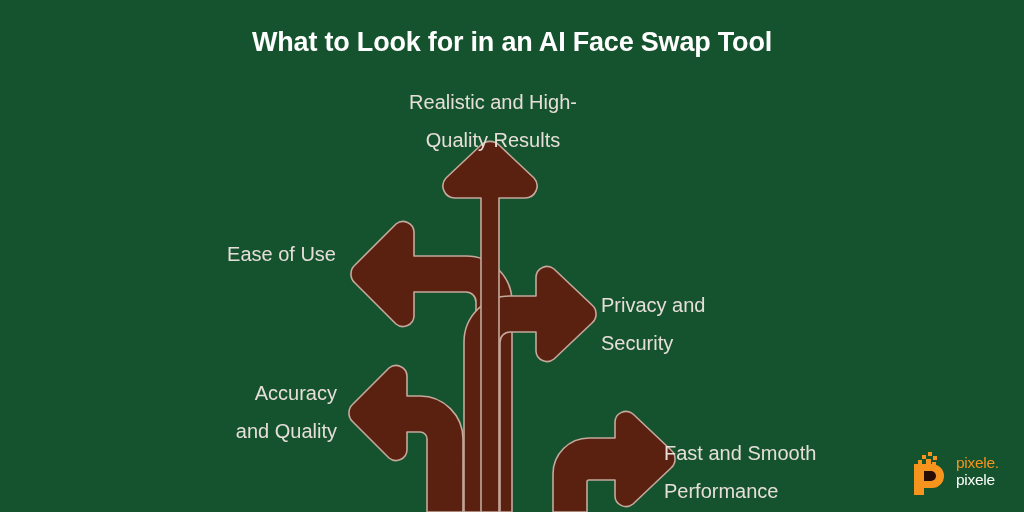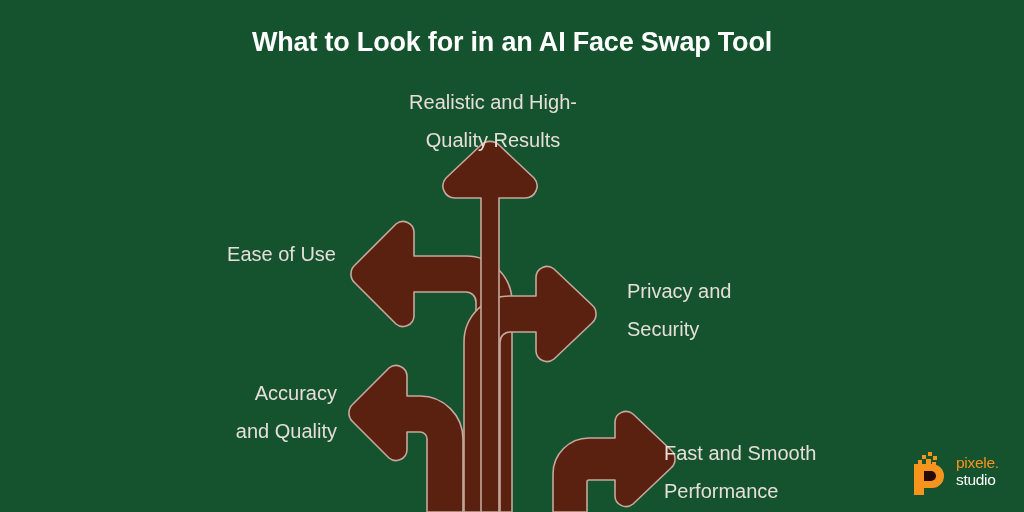--- a/index.html
+++ b/index.html
@@ -317,21 +317,21 @@
         L 499 512
         Z"></path>
     </g>
   </svg>
 
   <div class="label" style="left:399px; top:83px; width:188px; text-align:center;">Realistic and High-
 Quality Results</div>
 
   <div class="label right" style="left:120px; top:235px; width:216px;">Ease of Use</div>
 
-  <div class="label left" style="left:601px; top:272px; width:200px;margin-left:26px;">Privacy and
+  <div class="label left" style="left:601px; top:286px; width:200px;">Privacy and
 Security</div>
 
   <div class="label right" style="left:120px; top:374px; width:217px;">Accuracy
 and Quality</div>
 
   <div class="label left" style="left:664px; top:434px; width:230px;">Fast and Smooth
 Performance</div>
 
   <div id="logo">
     <svg id="logo-mark" viewBox="0 0 46 45">
@@ -339,17 +339,17 @@
       <rect x="22" y="2" width="4" height="4" fill="#f7941e"></rect>
       <rect x="27" y="6" width="4" height="4" fill="#f7941e"></rect>
       <rect x="12" y="10" width="4" height="4" fill="#f7941e"></rect>
       <rect x="20" y="9" width="5" height="5" fill="#f7941e"></rect>
       <rect x="26" y="12" width="4" height="4" fill="#f7941e"></rect>
       <path d="M 8 14 L 26 14 A 12 12 0 0 1 26 38 L 18 38 L 18 45 L 8 45 Z" fill="#f7941e"></path>
       <path d="M 18 21 L 25 21 A 5 5 0 0 1 25 31 L 18 31 Z" fill="#260c04"></path>
     </svg>
     <div id="logo-text">
       <div>pixele.</div>
-      <div class="sub">studio</div>
+      <div class="sub">pixele</div>
     </div>
   </div>
 
 </div>
 
 </body></html>

